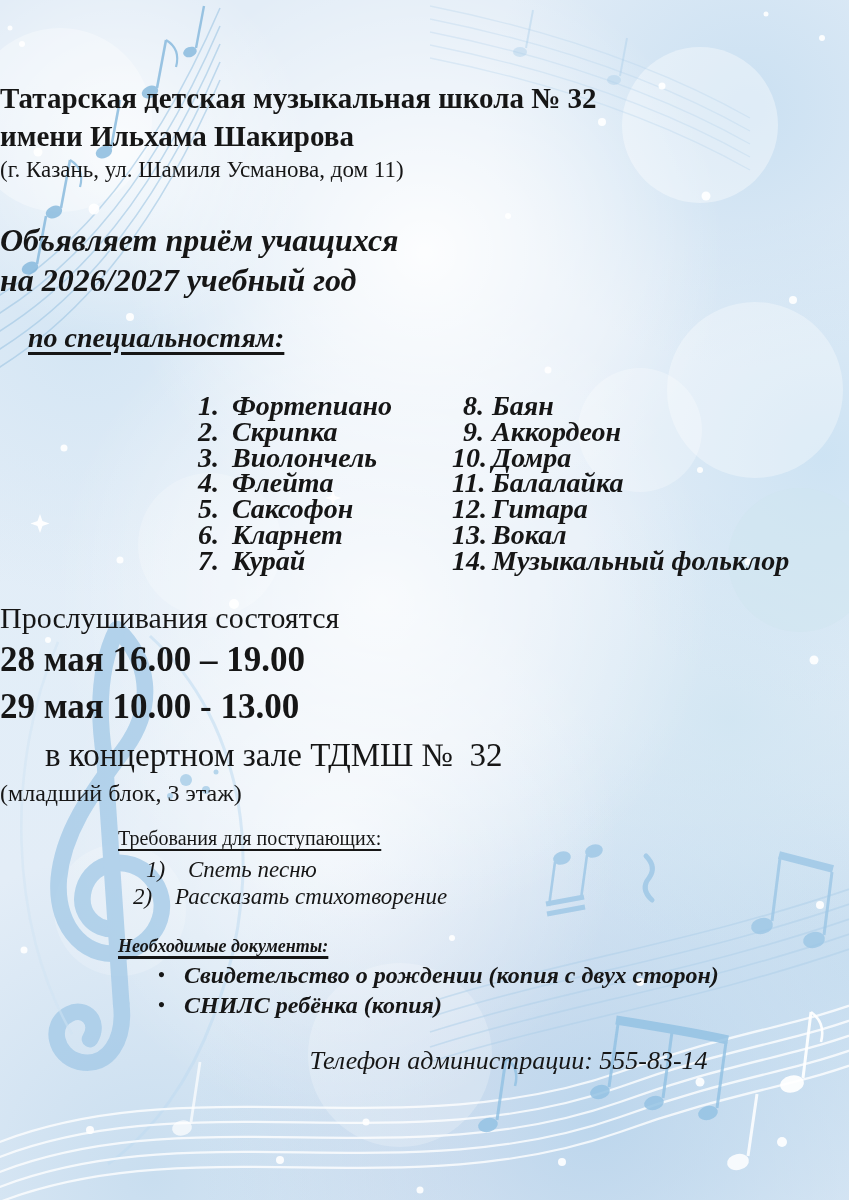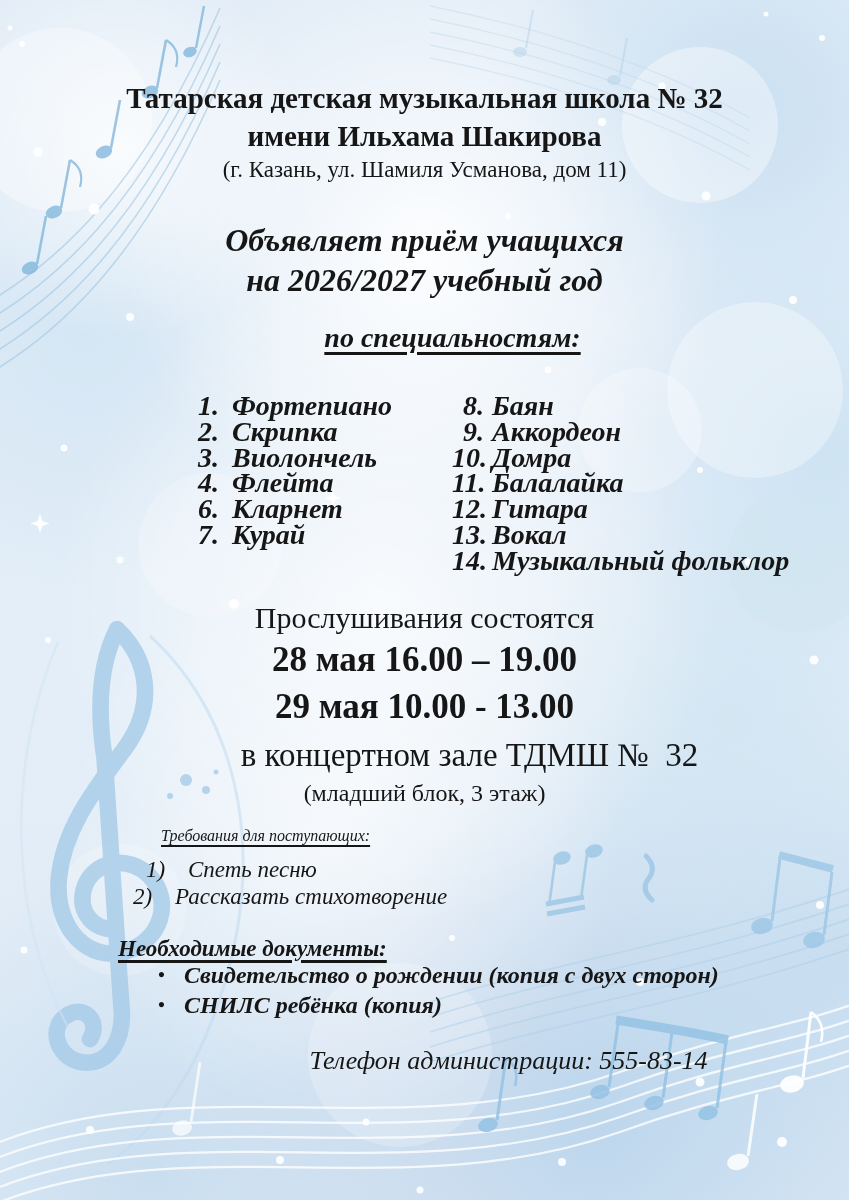--- a/index.html
+++ b/index.html
@@ -19,44 +19,44 @@
       radial-gradient(circle at 86% 60%, rgba(208,229,242,.85), rgba(208,229,242,0) 230px),
       radial-gradient(circle at 10% 28%, rgba(206,227,243,.7), rgba(206,227,243,0) 260px),
       radial-gradient(circle at 4% 55%, rgba(226,238,248,.8), rgba(226,238,248,0) 220px),
       radial-gradient(circle at 70% 93%, rgba(186,213,236,.95), rgba(186,213,236,0) 400px),
       radial-gradient(circle at 18% 98%, rgba(196,219,238,.85), rgba(196,219,238,0) 330px),
       radial-gradient(circle at 55% 90%, rgba(233,223,236,.45), rgba(233,223,236,0) 260px),
       radial-gradient(circle at 100% 80%, rgba(199,222,240,.8), rgba(199,222,240,0) 300px);
   }
   .decor { position:absolute; left:0; top:0; z-index:0; pointer-events:none; }
   .t { position:absolute; z-index:2; white-space:pre; }
-  .center { left:0; width:849px; text-align:center; }
+  .center { left:0; width:849px; text-align:left; }
   .school-line { font-weight:700; font-size:29px; }
   .addr        { font-weight:400; font-size:23px; }
   .announce    { font-weight:700; font-style:italic; font-size:32px; }
   .spec-head   { font-weight:700; font-style:italic; font-size:28px;
                  text-decoration:underline; text-decoration-thickness:3px; text-underline-offset:5px;padding-left:28px; }
   .cols        { position:absolute; z-index:2; top:393px; left:0; width:849px; }
   .col         { position:absolute; top:0; }
   .col-left    { left:198px; }
   .col-right   { left:452px; }
   .spec-item   { font-weight:700; font-style:italic; font-size:28px; line-height:25.8px; white-space:pre; }
   .num         { display:inline-block; }
   .col-left  .num { width:26px; text-align:left; }
   .col-right .num { width:32px; text-align:right; }
   .spec-name   { margin-left:8px; }
   .aud-head    { font-size:30px; }
   .aud-date    { font-weight:700; font-size:35px; }
   .venue       { font-size:33px;margin-left:45px; }
   .vnote       { font-size:24px; }
-  .req-head    { font-style:italic; font-size:16px;
-                 text-decoration:underline; text-decoration-thickness:2px; text-underline-offset:4px;padding-left:43px; }
+  .req-head    { font-size:20px;
+                 text-decoration:underline; text-decoration-thickness:2px; text-underline-offset:4px; }
   .req-item    { font-style:italic; font-size:23px; }
   .rnum        { display:inline-block; width:42px; }
-  .doc-head    { font-weight:700; font-style:italic; font-size:23px;
+  .doc-head    { font-weight:700; font-style:italic; font-size:18px;
                  text-decoration:underline; text-decoration-thickness:2.5px; text-underline-offset:4px; }
   .doc-item    { font-weight:700; font-style:italic; font-size:24px; }
   .bullet      { display:inline-block; width:26px; font-size:19px; vertical-align:2px; }
   .phone       { font-style:italic; font-size:26px; left:84px; width:849px; text-align:center; }
 </style>
 </head>
 <body>
 
 <div class="page">
 
@@ -222,20 +222,21 @@
   <div class="t center announce" style="top:222px">Объявляет приём учащихся</div>
   <div class="t center announce" style="top:262px">на 2026/2027 учебный год</div>
   <div class="t center spec-head" style="top:322px">по специальностям:</div>
 
   <div class="cols">
     <div class="col col-left">
       <div class="spec-item"><span class="num">1.</span><span class="spec-name">Фортепиано</span></div>
       <div class="spec-item"><span class="num">2.</span><span class="spec-name">Скрипка</span></div>
       <div class="spec-item"><span class="num">3.</span><span class="spec-name">Виолончель</span></div>
       <div class="spec-item"><span class="num">4.</span><span class="spec-name">Флейта</span></div>
+      <div class="spec-item"><span class="num">5.</span><span class="spec-name">Саксофон</span></div>
       <div class="spec-item"><span class="num">6.</span><span class="spec-name">Кларнет</span></div>
       <div class="spec-item"><span class="num">7.</span><span class="spec-name">Курай</span></div>
     </div>
     <div class="col col-right">
       <div class="spec-item"><span class="num">8.</span><span class="spec-name">Баян</span></div>
       <div class="spec-item"><span class="num">9.</span><span class="spec-name">Аккордеон</span></div>
       <div class="spec-item"><span class="num">10.</span><span class="spec-name">Домра</span></div>
       <div class="spec-item"><span class="num">11.</span><span class="spec-name">Балалайка</span></div>
       <div class="spec-item"><span class="num">12.</span><span class="spec-name">Гитара</span></div>
       <div class="spec-item"><span class="num">13.</span><span class="spec-name">Вокал</span></div>

